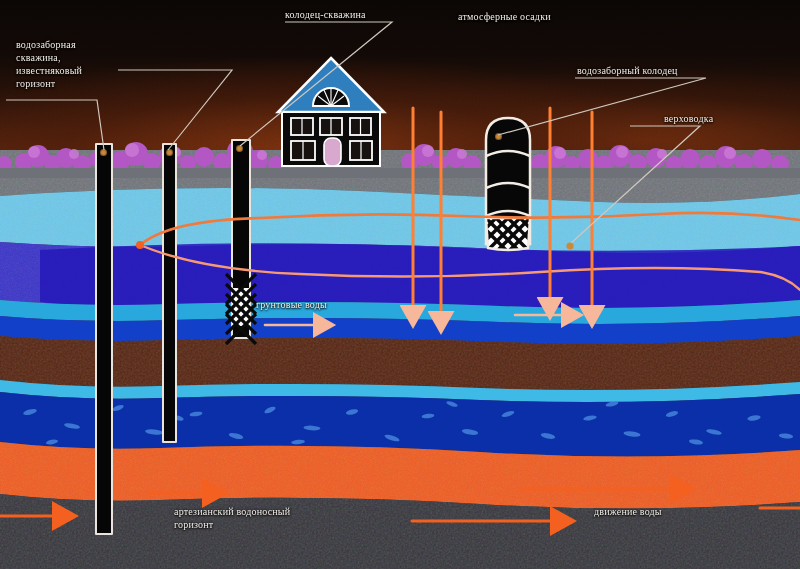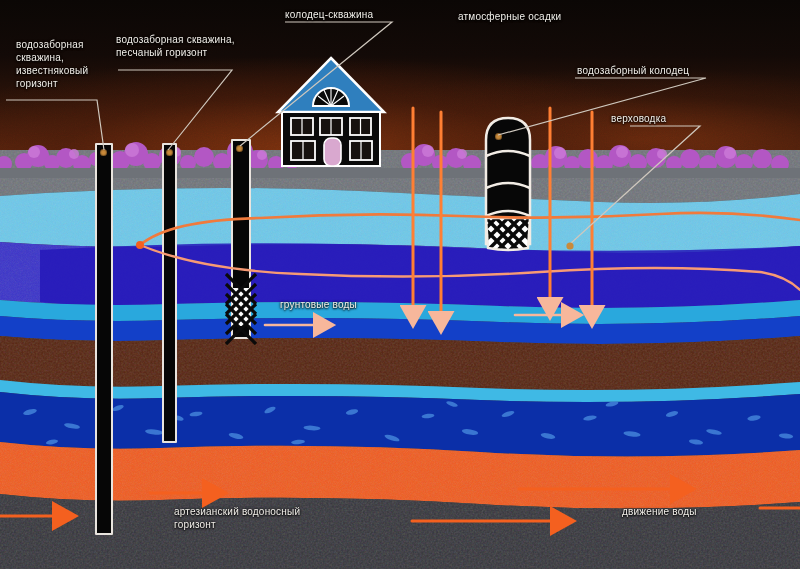--- a/index.html
+++ b/index.html
@@ -49,21 +49,21 @@
   }
 
   
   .label {
     color: #f2efe9;
     font-size: 10px;
     line-height: 13px;
     letter-spacing: .2px;
     text-shadow: 0 0 3px #000, 0 1px 2px #000;
     white-space: pre-line;
-    font-family: Liberation Sans, sans-serif;
+    font-family: Liberation Serif, serif;
   }
   svg { display:block; overflow: visible; }
 </style>
 </head>
 <body>
 
 <div id="stage">
 
   <div class="abs sky"></div>
   <svg class="abs sky-noise" width="800" height="175">
@@ -379,31 +379,29 @@
       <path d="M630,126 L700,126 L570,244"></path>
     </g>
     <circle cx="570" cy="246" r="3.6" fill="#c98a3a"></circle>
   </svg>
 
   <div class="abs label" style="left:16px;top:38px;width:112px">водозаборная
 скважина,
 известняковый
 горизонт</div>
 
-  <div class="abs label" style="left:116px;top:33px;width:170px">водозаборная скважина,
-песчаный горизонт</div>
 
   <div class="abs label" style="left:285px;top:8px;width:130px">колодец-скважина</div>
 
   <div class="abs label" style="left:458px;top:10px;width:160px">атмосферные осадки</div>
 
   <div class="abs label" style="left:577px;top:64px;width:150px">водозаборный колодец</div>
 
-  <div class="abs label" style="left:611px;top:112px;width:90px">верховодка</div>
-
-  <div class="abs label" style="left:280px;top:298px;width:120px">грунтовые воды</div>
+  <div class="abs label" style="left:664px;top:112px;width:90px">верховодка</div>
+
+  <div class="abs label" style="left:256px;top:298px;width:120px">грунтовые воды</div>
 
   <div class="abs label" style="left:174px;top:505px;width:200px">артезианский водоносный
 горизонт</div>
 
-  <div class="abs label" style="left:622px;top:505px;width:130px">движение воды</div>
+  <div class="abs label" style="left:594px;top:505px;width:130px">движение воды</div>
 
 </div>
 
 </body></html>

